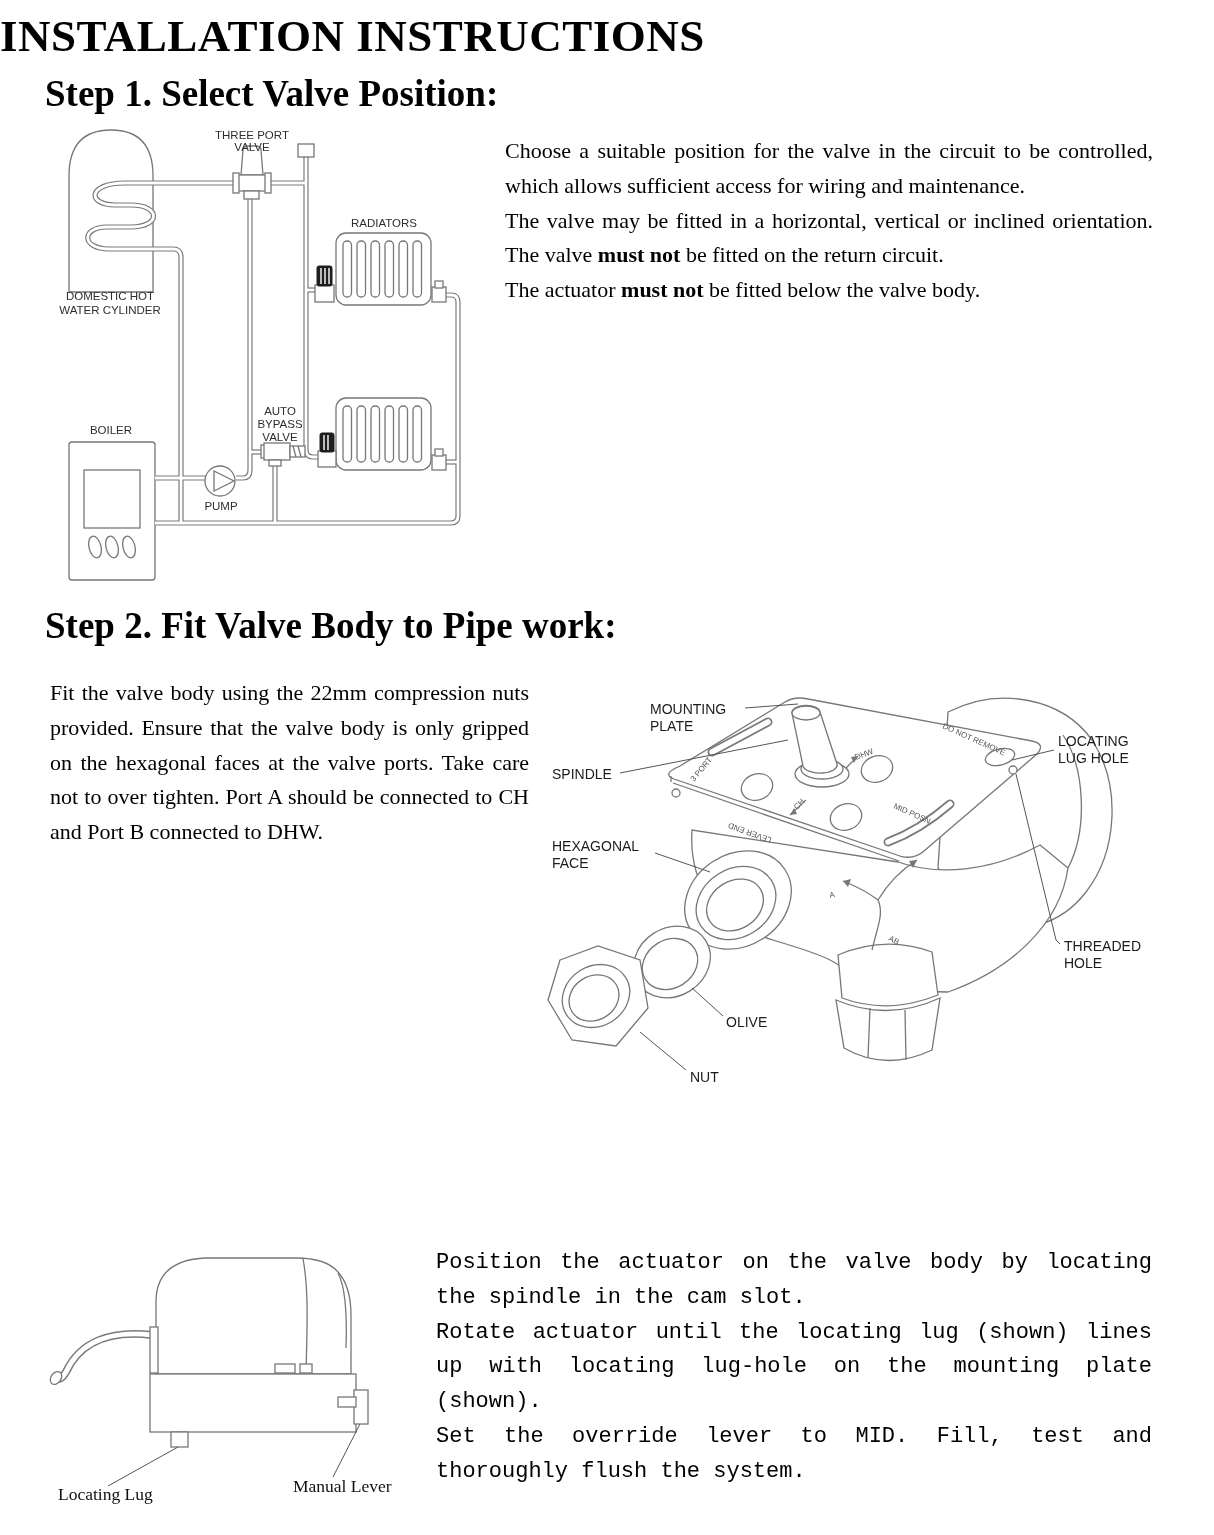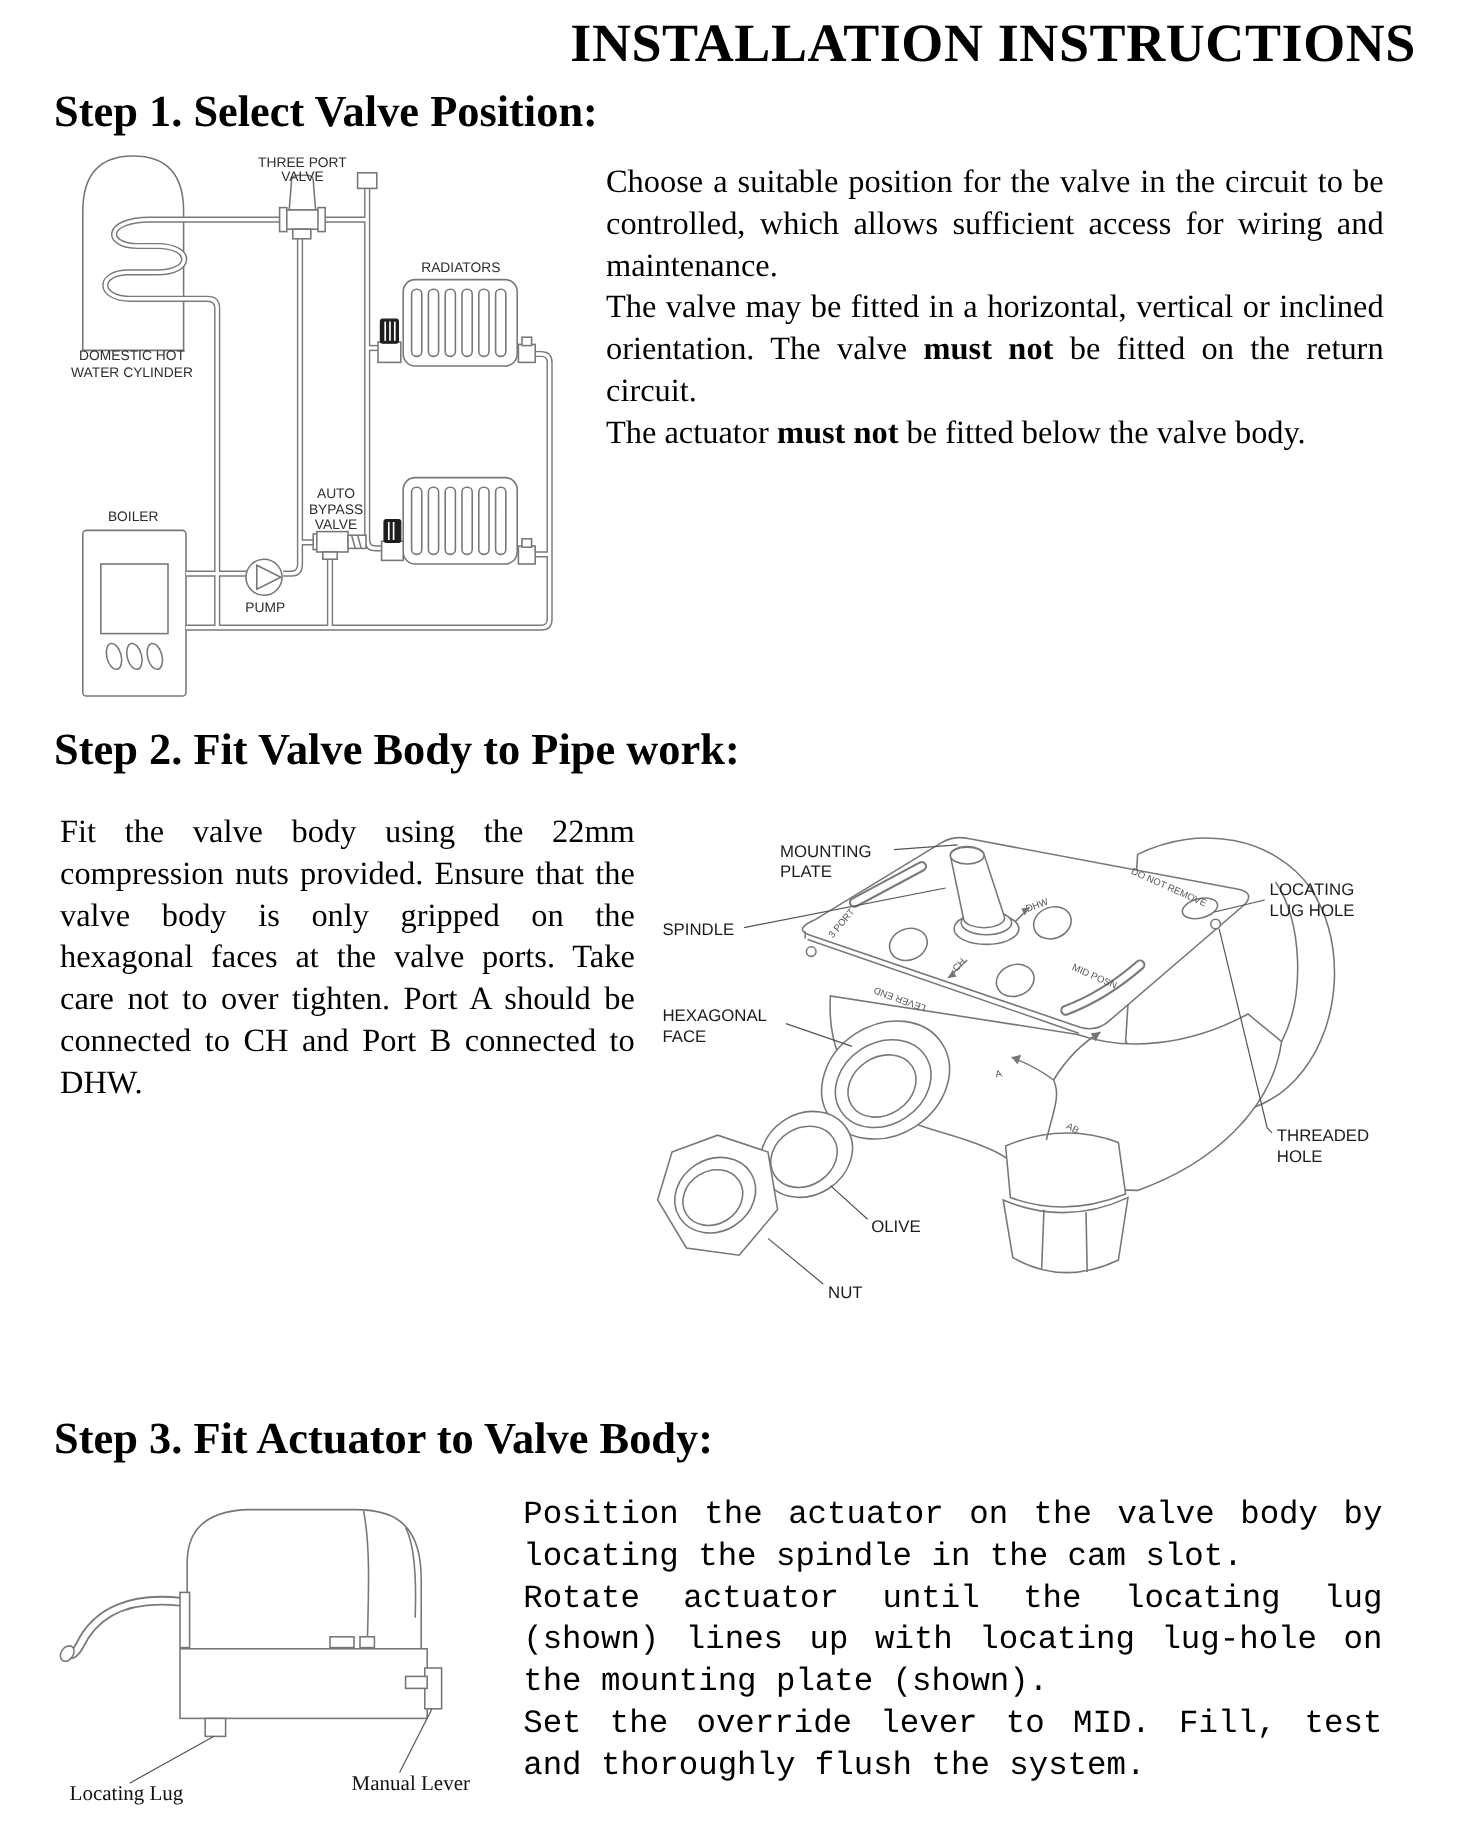--- a/index.html
+++ b/index.html
@@ -1,22 +1,22 @@
 <!DOCTYPE html>
 <html><head>
 <meta charset="utf-8">
 <style>
   html,body{margin:0;padding:0;background:#fff;}
   .page{position:relative;width:1214px;height:1535px;background:#fff;overflow:hidden;
         font-family:"Liberation Serif",serif;color:#000;}
-  .title{position:absolute;left:0;top:10px;width:1180px;text-align:right;
+  .title{position:absolute;left:0;top:10px;width:1180px;text-align:left;
          font-size:45px;font-weight:bold;letter-spacing:.5px;margin:0;}
   .steph{position:absolute;left:33px;margin:12px;font-size:37px;font-weight:bold;}
   .h1pos{top:60px;} .h2pos{top:592px;} .h3pos{top:1166px;}
-  .txt{position:absolute;font-size:27px;line-height:34.8px;text-align:justify;}
+  .txt{position:absolute;font-size:22px;line-height:34.8px;text-align:justify;}
   .txt p{margin:0;}
   .s1t{left:505px;top:134px;width:648px;}
   .s2t{left:50px;top:676px;width:479px;}
   .s3t{left:436px;top:1246px;width:716px;font-family:Liberation Mono, monospace;}
   svg{position:absolute;}
   .d1{left:38px;top:116px;}
   .d2{left:540px;top:682px;}
   .d3{left:20px;top:1243px;}
   .wf{fill:#fff;stroke:#777;stroke-width:1.3;}
   .ln{fill:none;stroke:#777;stroke-width:1.3;}
@@ -267,21 +267,20 @@
     <text class="dl2" x="552" y="851">HEXAGONAL</text>
     <text class="dl2" x="552" y="868">FACE</text>
     <text class="dl2" x="1058" y="746">LOCATING</text>
     <text class="dl2" x="1058" y="763">LUG HOLE</text>
     <text class="dl2" x="1064" y="951">THREADED</text>
     <text class="dl2" x="1064" y="968">HOLE</text>
     <text class="dl2" x="726" y="1027">OLIVE</text>
     <text class="dl2" x="690" y="1082">NUT</text>
   </svg>
 
-  <h2 class="steph h3pos">Step 3. Fit Actuator to Valve Body:</h2>
 
   <svg class="d3" width="400" height="272" viewBox="20 1243 400 272">
 
     <g>
       <path d="M152,1335 C110,1330 80,1342 66,1372 Q61,1381 56,1378" fill="none" stroke="#7a7a7a" stroke-width="8"></path>
       <path d="M152,1335 C110,1330 80,1342 66,1372 Q61,1381 56,1378" fill="none" stroke="#fff" stroke-width="5"></path>
       <ellipse class="wf" cx="56" cy="1378" rx="5" ry="7" transform="rotate(35 56 1378)"></ellipse>
     </g>
 
     <g>

